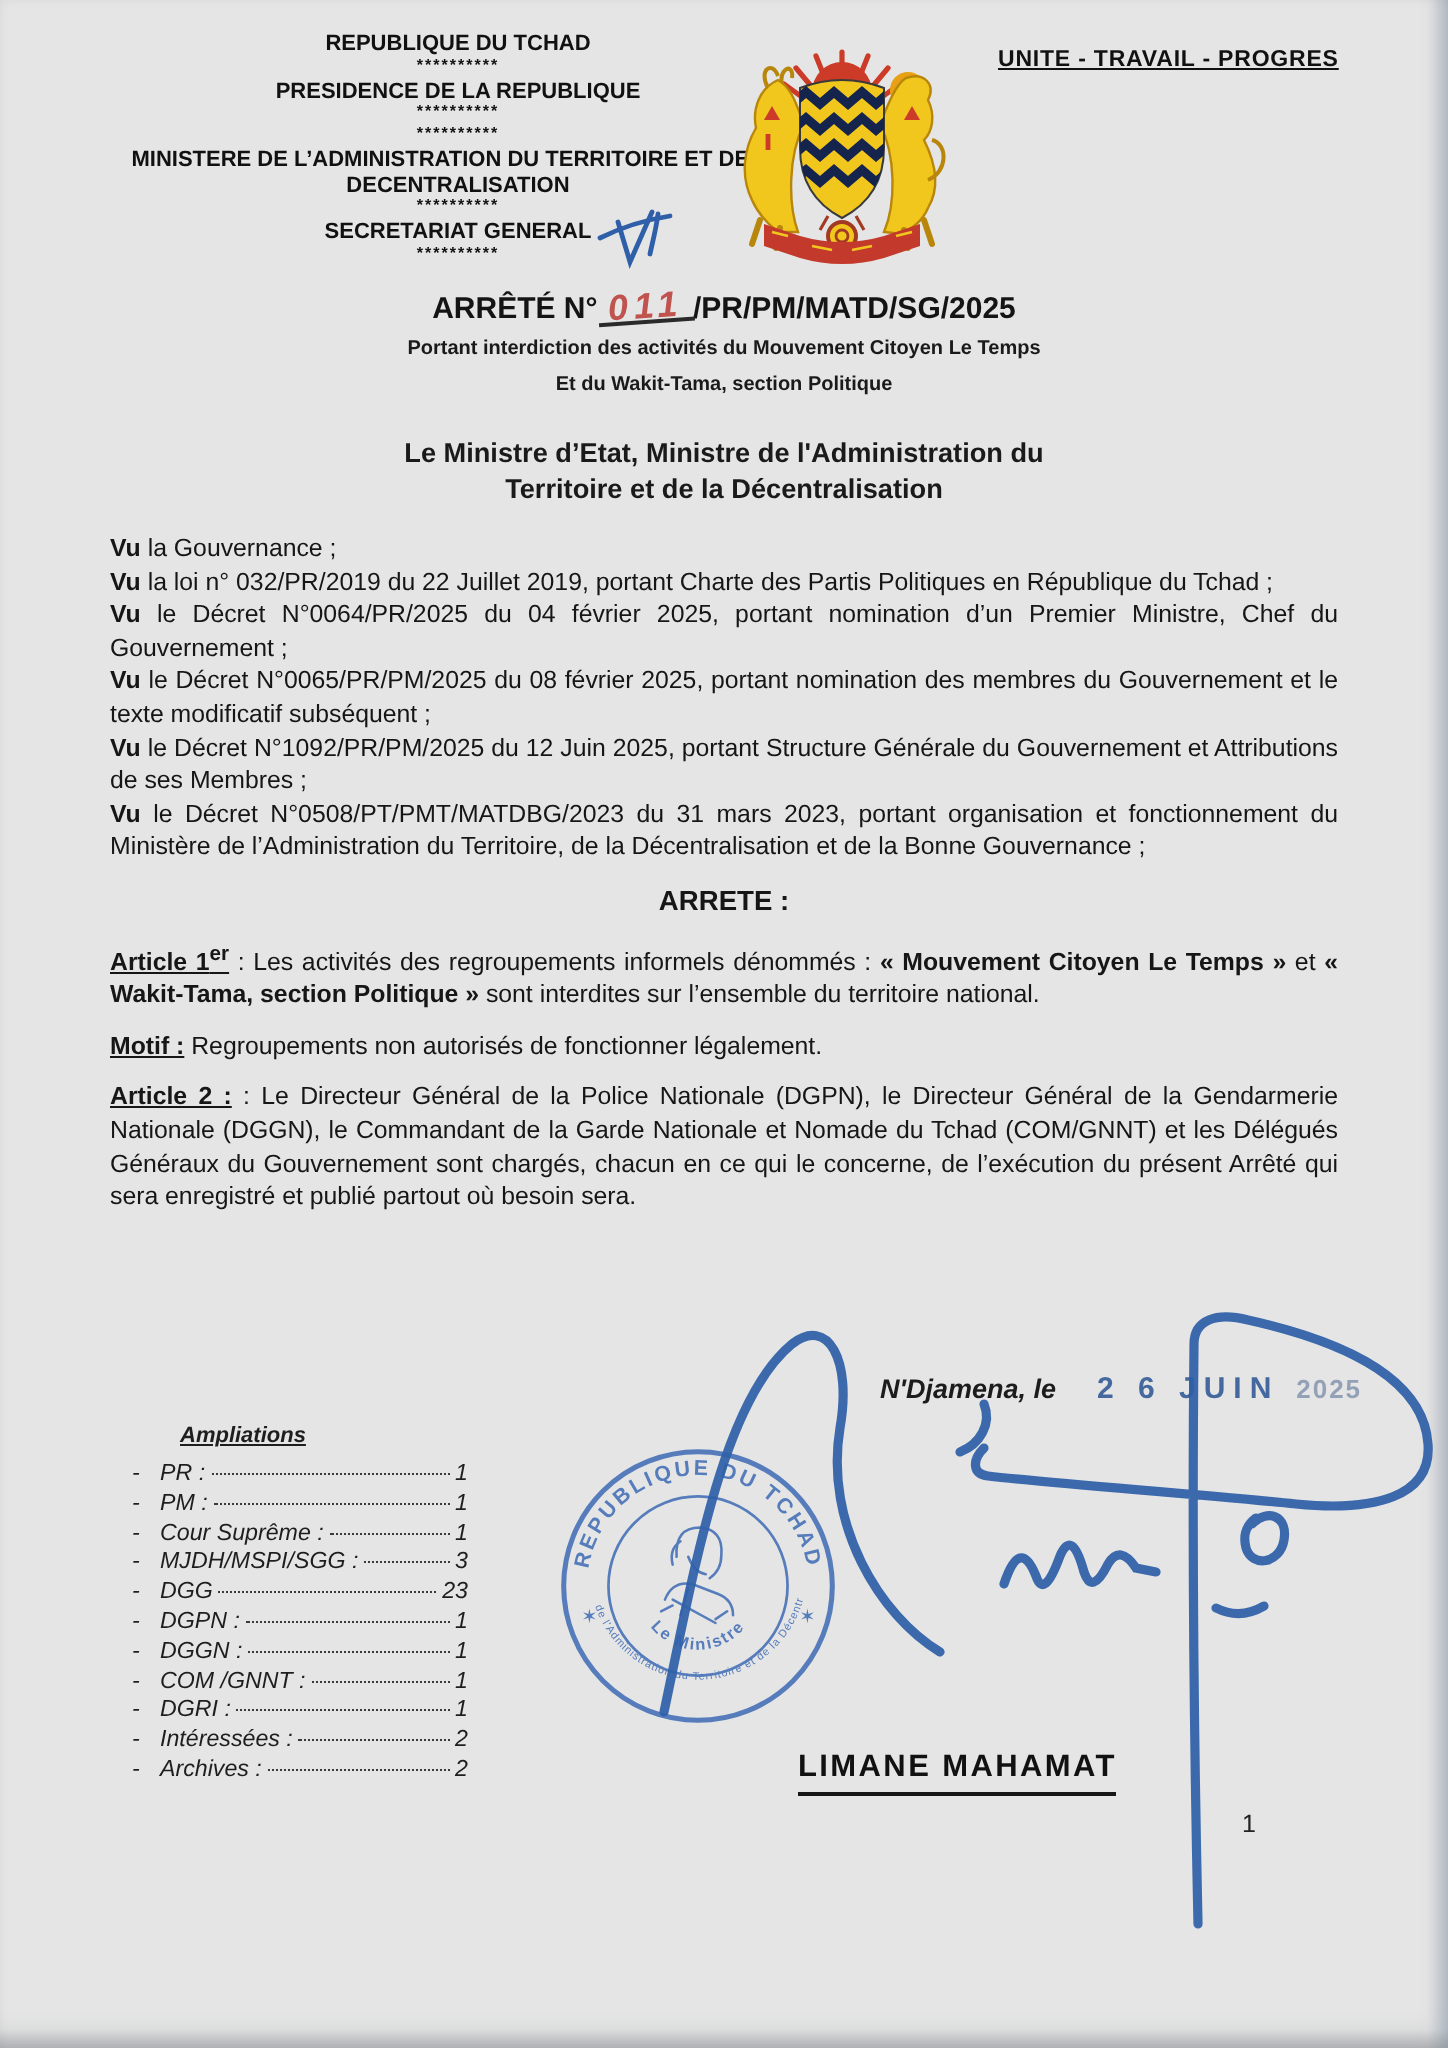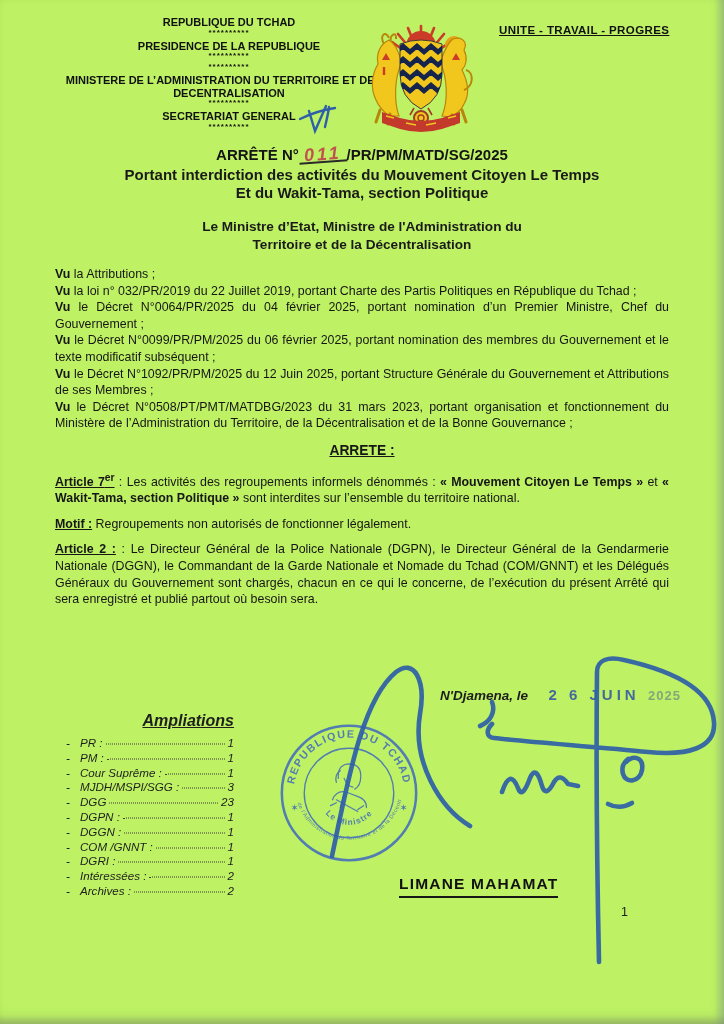--- a/index.html
+++ b/index.html
@@ -1,18 +1,18 @@
 <!DOCTYPE html>
 <html><head>
 <meta charset="utf-8">
 <style>
   html,body { margin:0; padding:0; background:#ffffff; }
   .page {
     position:relative; width:724px; height:1024px; overflow:hidden;
-    background:#bef264;
+    background:#e5e5e5;
     font-family:"Liberation Sans", sans-serif;
     color:#1a1a1a;
     box-shadow: inset -7px -10px 14px -7px rgba(70,80,95,.30), inset 3px 3px 8px -6px rgba(0,0,0,.12);
   }
   .edge-right { position:absolute; right:0; top:0; width:10px; height:100%;
     background:linear-gradient(to right, rgba(120,140,170,0), rgba(110,130,160,.28)); }
   .edge-bottom { position:absolute; left:0; bottom:0; width:100%; height:9px;
     background:linear-gradient(to bottom, rgba(120,120,120,0), rgba(100,100,100,.22)); }
 
   
@@ -25,42 +25,42 @@
 
   .coat-of-arms { position:absolute; left:356px; top:12px; }
   .motto { position:absolute; left:499px; top:24px; font-weight:bold; font-size:11.5px; letter-spacing:.4px; color:#111;text-decoration:underline; }
 
   
   .title-block { position:absolute; top:146px; left:0; width:724px; text-align:center; }
   .decree-no { font-size:15px; font-weight:bold; color:#141414; }
   .handwritten-number { display:inline-block; font-style:italic; color:#c0534e;
     font-size:18px; letter-spacing:3px; transform:rotate(-4deg); padding:0 5px;
     border-bottom:2px solid #2a2a2a; line-height:14px; }
-  .subject { font-size:15px; font-weight:bold; line-height:18px; margin-top:3px; }
+  .subject { font-size:10px; font-weight:bold; line-height:18px; margin-top:3px; }
   .authority { font-size:13.6px; font-weight:bold; line-height:18px; margin-top:16px; }
 
   
   .body-text { position:absolute; top:266px; left:55px; width:614px;
     font-size:12.4px; line-height:16.6px; color:#161616; }
   p.vu { margin:0; text-align:justify; }
   .arrete-heading { text-align:center; font-size:13.8px; font-weight:bold; margin:11px 0 10px; }
-  .arrete-heading span { text-decoration:underline; }
+  .arrete-heading span { }
   p.article { margin:0 0 9px; text-align:justify; }
   .art-label { font-weight:bold; text-decoration:underline; }
   .seg-bold { font-weight:bold; }
 
   
   .date-line { position:absolute; top:686px; left:440px; white-space:nowrap; }
   .place { font-style:italic; font-size:13.5px; font-weight:bold; color:#1c1c1c; }
   .date-stamp { font-weight:bold; color:#45699f; font-size:15px; letter-spacing:4px; margin-left:16px; }
   .date-year { font-weight:bold; color:rgba(80,105,145,.55); font-size:13px; letter-spacing:1px; margin-left:4px; }
 
   .ampliations { position:absolute; left:66px; top:712px; width:168px;
     font-style:italic; font-size:11.6px; color:#1e1e1e; }
-  .amp-title { font-weight:bold; text-decoration:underline; font-size:16px; margin:0 0 6px 24px;text-align:right; }
+  .amp-title { font-weight:bold; text-decoration:underline; font-size:11px; margin:0 0 6px 24px; }
   .amp-row { display:flex; align-items:baseline; line-height:14.8px; }
   .amp-dash { width:14px; flex:none; }
   .amp-label { white-space:nowrap; }
   .amp-dots { flex:1; border-bottom:1.3px dotted #3a3a3a; margin:0 3px; transform:translateY(-2.5px); min-width:6px; }
   .amp-count { flex:none; }
 
   .stamp-svg { position:absolute; left:276px; top:720px; opacity:.92; }
   .signature-svg { position:absolute; left:280px; top:650px; }
 
   .signatory { position:absolute; left:399px; top:875px; font-size:15.5px; font-weight:bold;
@@ -154,30 +154,30 @@
       <div>Portant interdiction des activités du Mouvement Citoyen Le Temps</div>
       <div>Et du Wakit-Tama, section Politique</div>
     </div>
     <div class="authority">
       <div>Le Ministre d’Etat, Ministre de l'Administration du</div>
       <div>Territoire et de la Décentralisation</div>
     </div>
   </div>
 
   <div class="body-text">
-    <p class="vu"><b>Vu</b> <span>la Attributions ;</span></p>
+    <p class="vu"><b>Vu</b> <span>la Gouvernance ;</span></p>
     <p class="vu"><b>Vu</b> <span>la loi n° 032/PR/2019 du 22 Juillet 2019, portant Charte des Partis Politiques en République du Tchad ;</span></p>
     <p class="vu"><b>Vu</b> <span>le Décret N°0064/PR/2025 du 04 février 2025, portant nomination d’un Premier Ministre, Chef du Gouvernement ;</span></p>
-    <p class="vu"><b>Vu</b> <span>le Décret N°0099/PR/PM/2025 du 06 février 2025, portant nomination des membres du Gouvernement et le texte modificatif subséquent ;</span></p>
+    <p class="vu"><b>Vu</b> <span>le Décret N°0065/PR/PM/2025 du 08 février 2025, portant nomination des membres du Gouvernement et le texte modificatif subséquent ;</span></p>
     <p class="vu"><b>Vu</b> <span>le Décret N°1092/PR/PM/2025 du 12 Juin 2025, portant Structure Générale du Gouvernement et Attributions de ses Membres ;</span></p>
     <p class="vu"><b>Vu</b> <span>le Décret N°0508/PT/PMT/MATDBG/2023 du 31 mars 2023, portant organisation et fonctionnement du Ministère de l’Administration du Territoire, de la Décentralisation et de la Bonne Gouvernance ;</span></p>
 
     <div class="arrete-heading"><span>ARRETE :</span></div>
 
-    <p class="article"><span class="art-label"><span>Article 7</span><sup>er</sup></span><span> : Les activités des regroupements informels dénommés : </span><span class="seg-bold">« Mouvement Citoyen Le Temps »</span><span> et </span><span class="seg-bold">« Wakit-Tama, section Politique »</span><span> sont interdites sur l’ensemble du territoire national.</span></p>
+    <p class="article"><span class="art-label"><span>Article 1</span><sup>er</sup></span><span> : Les activités des regroupements informels dénommés : </span><span class="seg-bold">« Mouvement Citoyen Le Temps »</span><span> et </span><span class="seg-bold">« Wakit-Tama, section Politique »</span><span> sont interdites sur l’ensemble du territoire national.</span></p>
 
     <p class="article"><span class="art-label">Motif :</span><span> Regroupements non autorisés de fonctionner légalement.</span></p>
 
     <p class="article"><span class="art-label">Article 2 :</span><span> : Le Directeur Général de la Police Nationale (DGPN), le Directeur Général de la Gendarmerie Nationale (DGGN), le Commandant de la Garde Nationale et Nomade du Tchad (COM/GNNT) et les Délégués Généraux du Gouvernement sont chargés, chacun en ce qui le concerne, de l’exécution du présent Arrêté qui sera enregistré et publié partout où besoin sera.</span></p>
   </div>
 
   <div class="date-line">
     <span class="place">N'Djamena, le</span>
     <span class="date-stamp">2 6  JUIN</span>
     <span class="date-year">2025</span>

